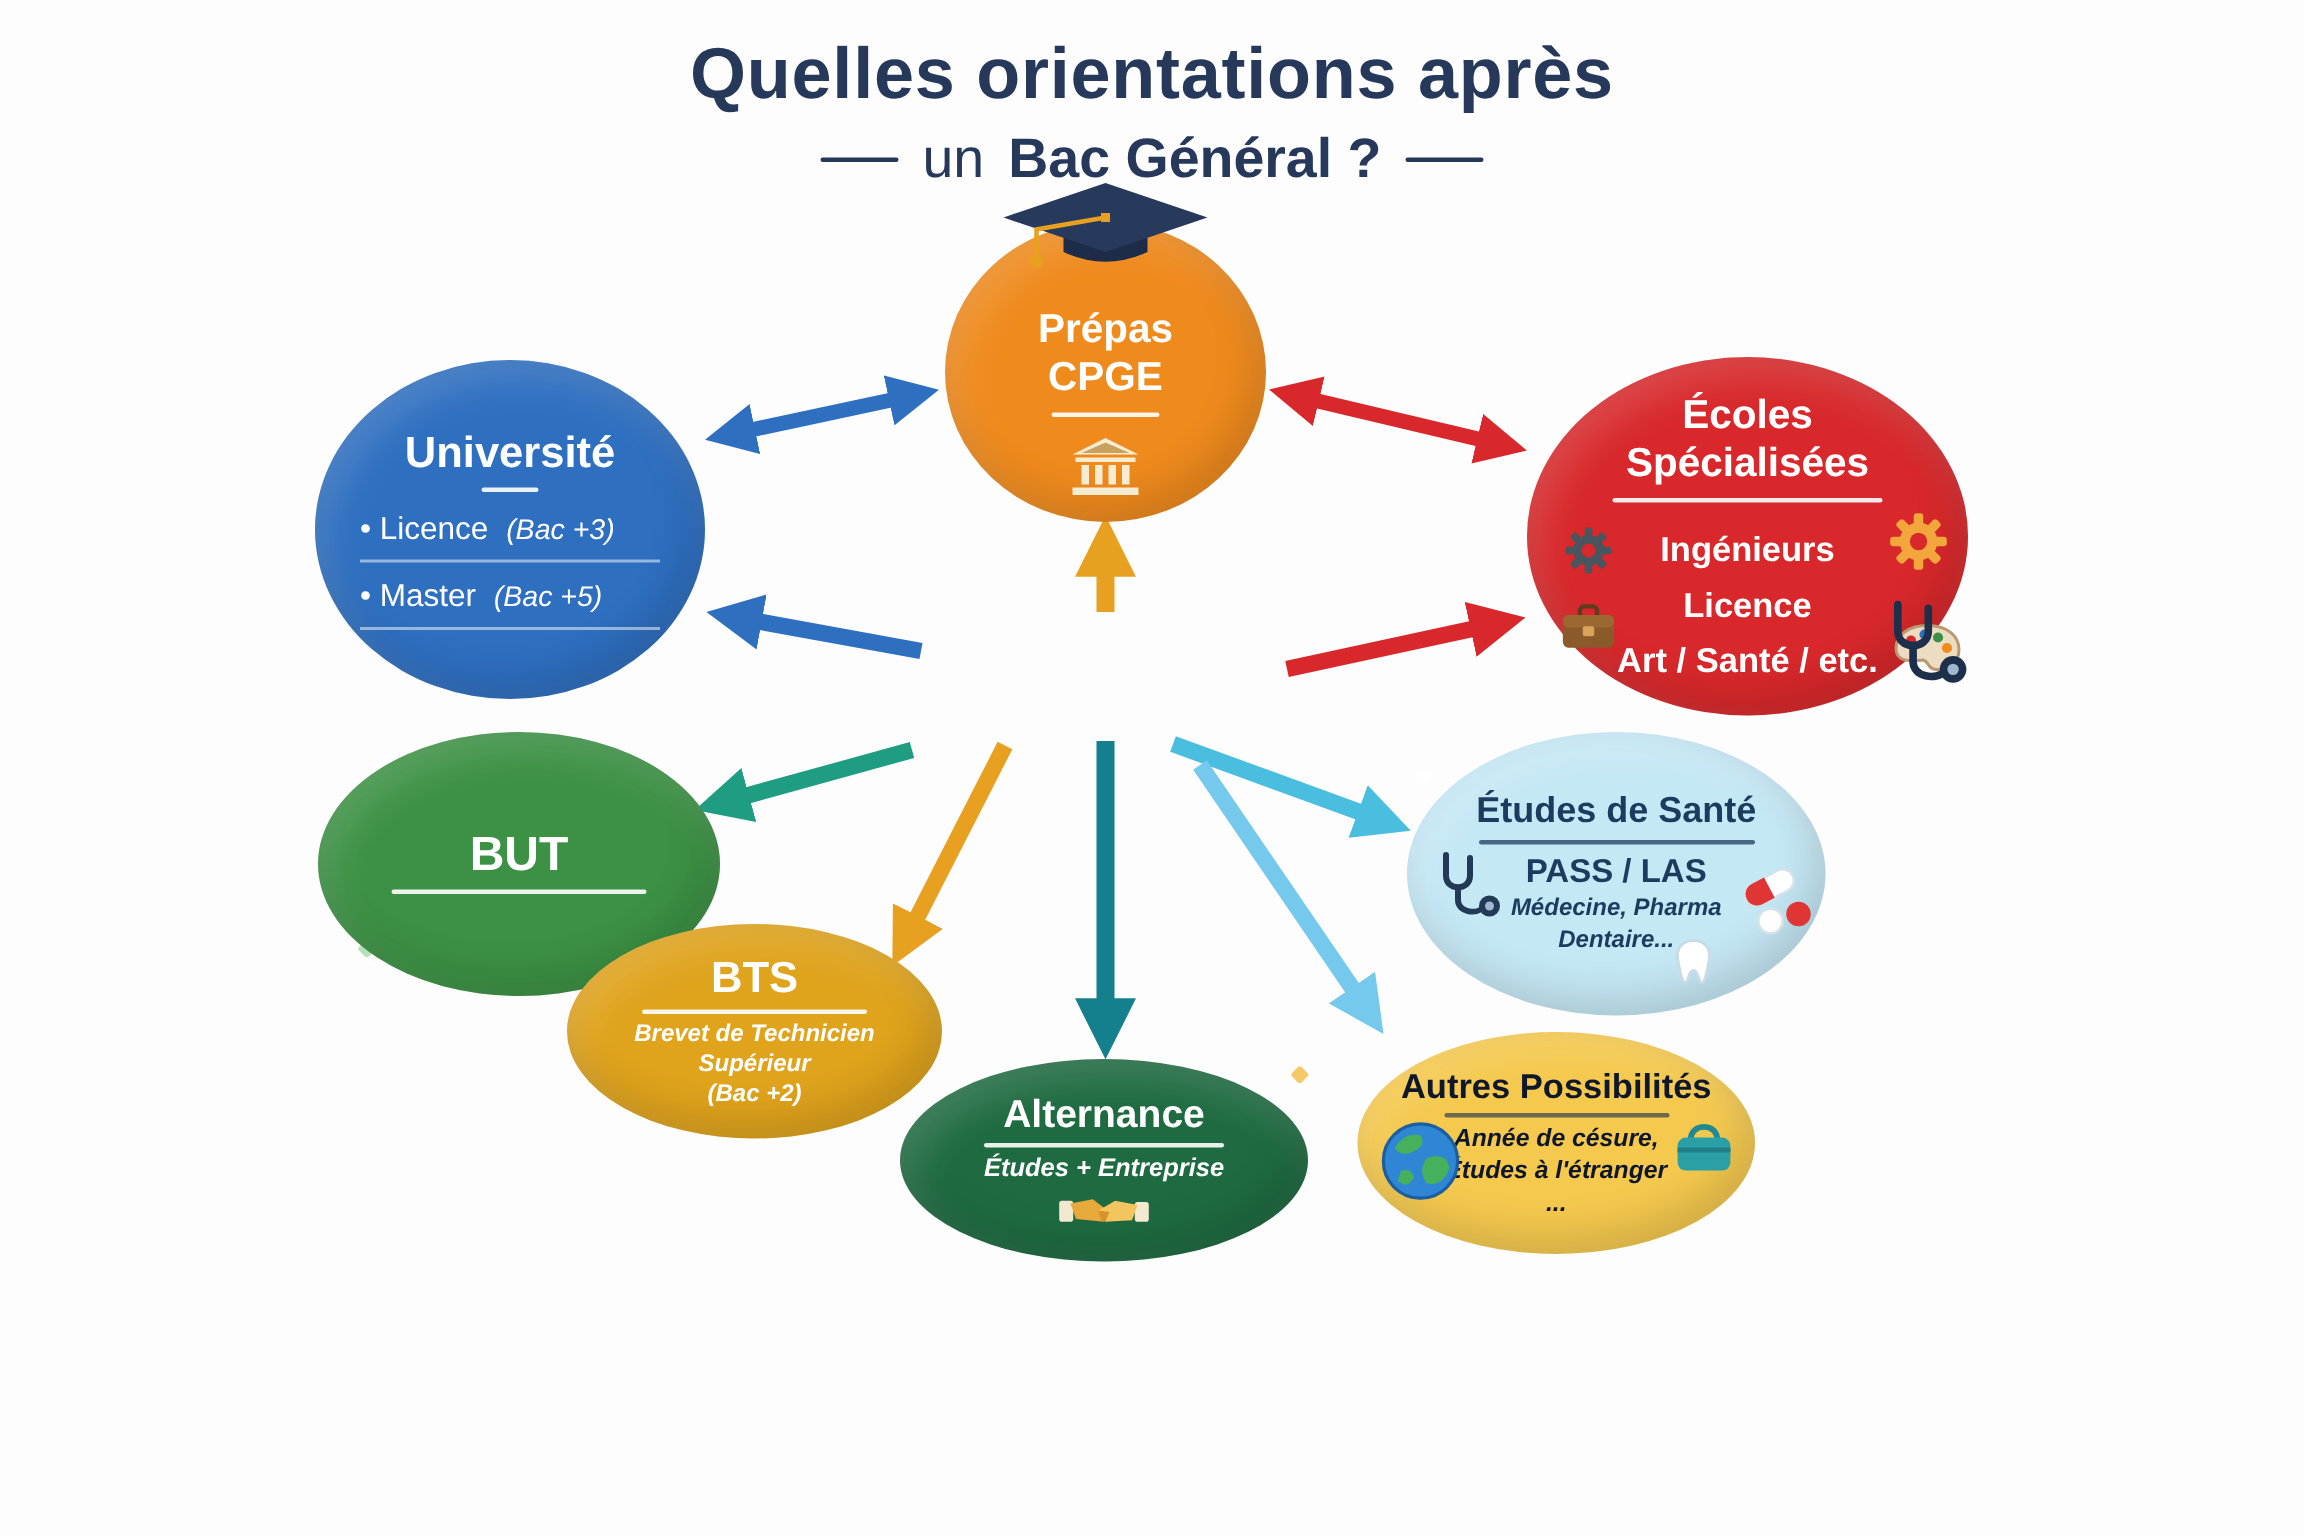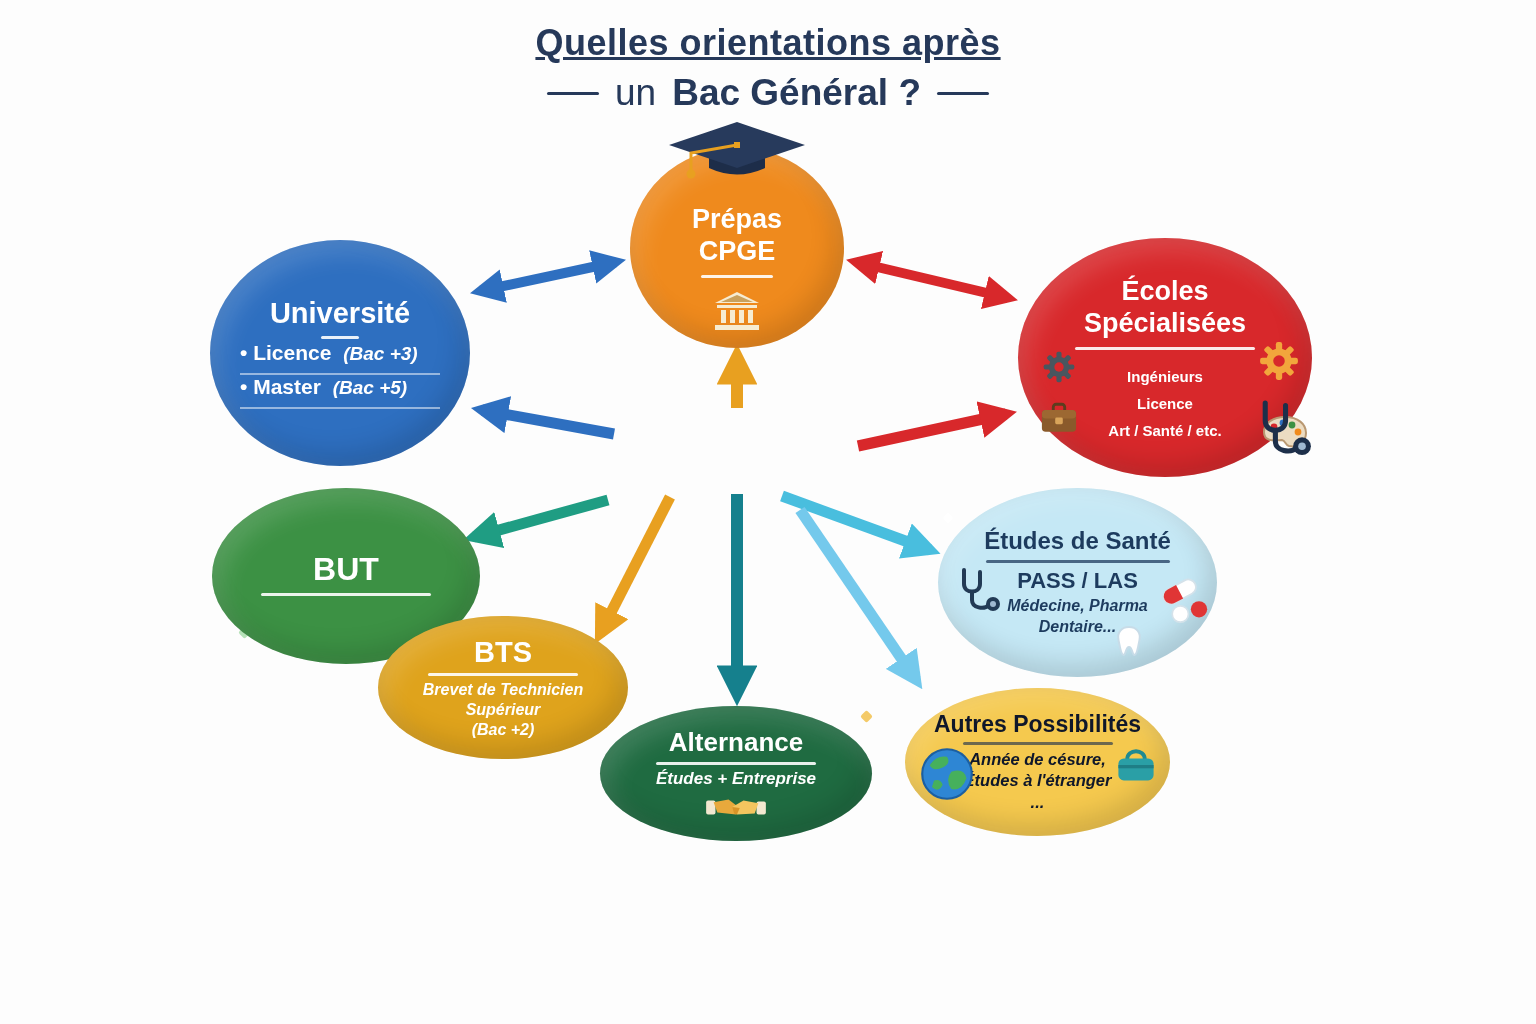--- a/index.html
+++ b/index.html
@@ -8,21 +8,21 @@
     --c-red:#d8282b; --c-green:#3c9144; --c-gold:#dfa31c; --c-darkgreen:#1f6b41;
     --c-lightblue:#c5e8f5; --c-yellow:#f5c94e; --c-teal:#1f9d83; --c-darkteal:#15808d;
     --c-cyan:#49bede; --c-sky:#74c9ec; --c-arrowgold:#e8a020; --c-santetext:#1d3b5e;
   }
   *{margin:0;padding:0;box-sizing:border-box;}
   body{background:#ffffff;font-family:"Liberation Sans","DejaVu Sans",sans-serif;}
   #canvas{position:relative;width:1536px;height:1024px;background:#fdfdfd;overflow:hidden;}
 
   
   .title{position:absolute;top:22px;left:0;width:100%;text-align:center;color:var(--c-navy,#26395a);z-index:4;}
-  .title .t1{font-size:36px;font-weight:700;letter-spacing:.5px;text-decoration:underline;}
+  .title .t1{font-size:48px;font-weight:700;letter-spacing:.5px;}
   .title .t2{margin-top:8px;display:flex;align-items:center;justify-content:center;gap:16px;font-size:37px;}
   .title .t2 .prefix{font-weight:400;}
   .title .t2 .main{font-weight:700;}
   .dash{width:52px;height:3px;background:var(--c-navy,#26395a);border-radius:2px;}
 
   
   .arrows{position:absolute;left:0;top:0;width:1536px;height:1024px;z-index:1;pointer-events:none;}
   .arrows line{stroke-linecap:butt;}
 
   
@@ -32,28 +32,28 @@
   .divider{height:3px;background:rgba(255,255,255,.9);border-radius:2px;margin:8px 0;}
   .multiline{white-space:pre-line;}
 
   .prepas{left:630px;top:148px;width:214px;height:200px;background:var(--c-orange,#ef8a1d);padding-top:40px;}
   .prepas .b-title{font-size:27px;font-weight:700;line-height:1.18;}
   .prepas .divider{width:72px;}
 
   .universite{left:210px;top:240px;width:260px;height:226px;background:var(--c-blue,#2e6fc0);padding:0 22px;}
   .universite .b-title{font-size:29px;font-weight:700;}
   .universite .divider{width:38px;margin:6px 0 2px;}
-  .u-item{width:200px;text-align:left;font-size:21px;font-weight:700;padding-bottom:8px;
+  .u-item{width:200px;text-align:left;font-size:21px;font-weight:400;margin-top:11px;padding-bottom:8px;
     border-bottom:2px solid rgba(255,255,255,.5);}
   .u-item .suffix{font-style:italic;font-size:19px;margin-left:6px;}
 
   .ecoles{left:1018px;top:238px;width:294px;height:239px;background:var(--c-red,#d8282b);padding:0 40px;}
   .ecoles .b-title{font-size:27px;font-weight:700;line-height:1.15;}
   .ecoles .divider{width:180px;}
-  .e-item{font-size:15px;font-weight:700;margin-top:10px;}
+  .e-item{font-size:23px;font-weight:700;margin-top:10px;}
 
   .but{left:212px;top:488px;width:268px;height:176px;background:var(--c-green,#3c9144);padding:0 30px;}
   .but .b-title{font-size:32px;font-weight:700;}
   .but .divider{width:170px;margin:5px 0;}
   .but .b-sub{font-size:18px;font-weight:700;font-style:italic;line-height:1.3;}
 
   .bts{left:378px;top:616px;width:250px;height:143px;background:var(--c-gold,#dfa31c);padding:0 26px;justify-content:center;}
   .bts .b-title{font-size:29px;font-weight:700;}
   .bts .divider{width:150px;margin:4px 0;}
   .bts .b-sub{font-size:16px;font-weight:700;font-style:italic;line-height:1.25;}

